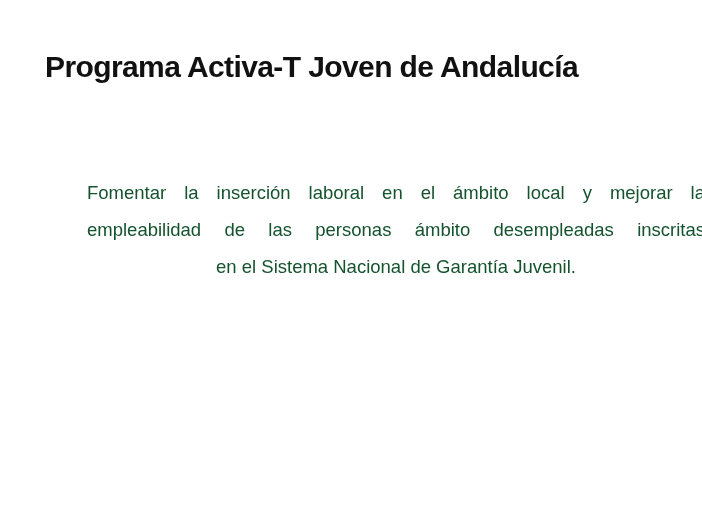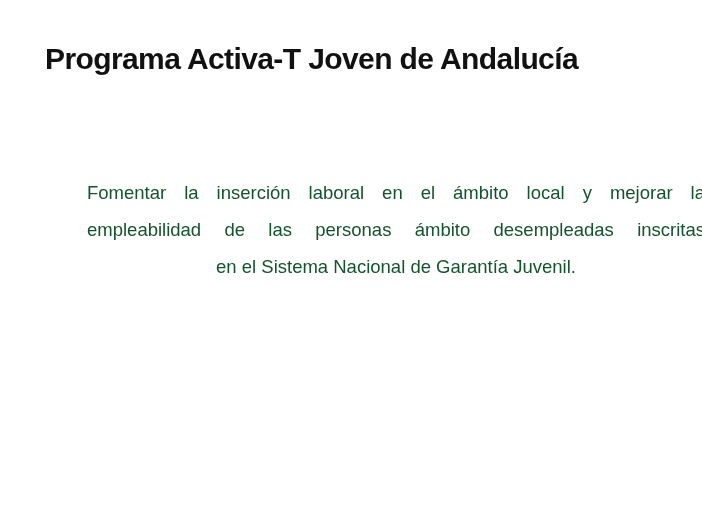--- a/index.html
+++ b/index.html
@@ -2,21 +2,21 @@
 <html><head>
 <meta charset="utf-8">
 <style>
   html,body{margin:0;padding:0;background:#ffffff;}
   #slide{
     position:relative;width:702px;height:526px;background:#ffffff;overflow:hidden;
     font-family:"Liberation Sans", sans-serif;
   }
   
   #title{
-    position:absolute;left:45px;top:42px;width:620px;
+    position:absolute;left:45px;top:50px;width:620px;
     font-size:30px;font-weight:bold;color:#111;letter-spacing:-0.6px;
     white-space:nowrap;
   }
   
   #body-text{
     position:absolute;left:45px;top:174px;width:618px;
     font-size:18.5px;color:#14532d;line-height:37px;margin-left:42px;
   }
   .body-line{display:block;text-align:center;}
   .just{text-align:justify;text-align-last:justify;}

